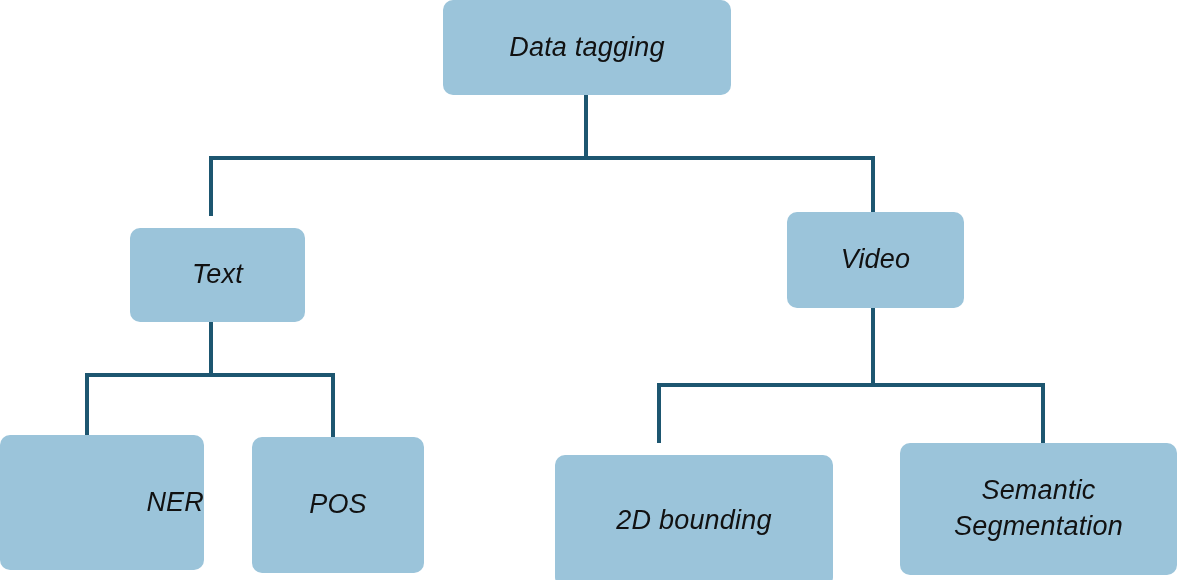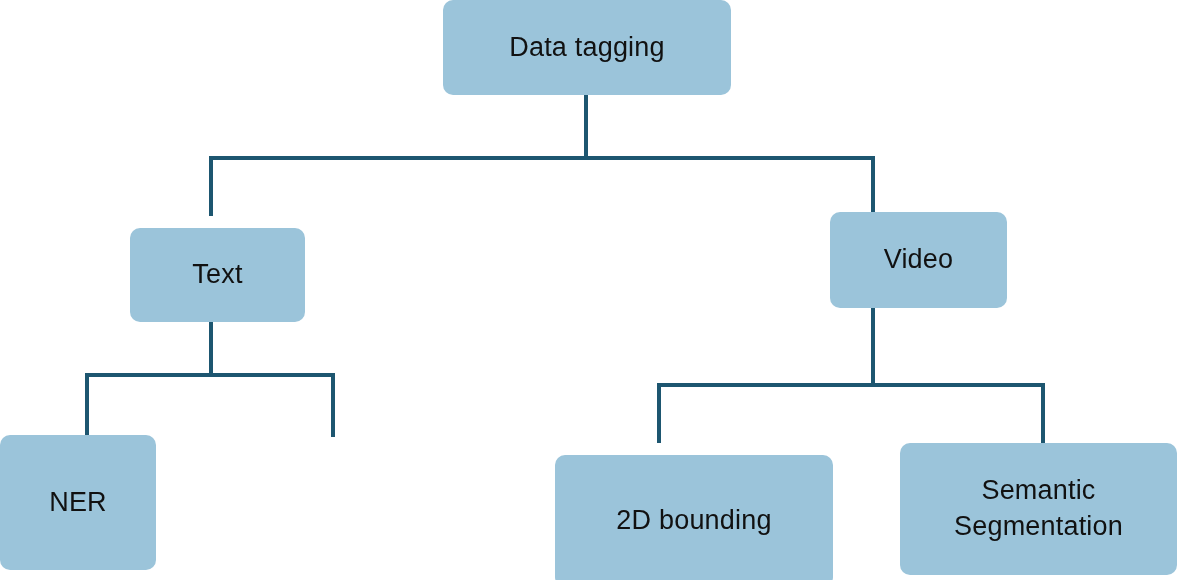--- a/index.html
+++ b/index.html
@@ -10,42 +10,43 @@
   }
   * { margin: 0; padding: 0; box-sizing: border-box; }
   html, body { background: var(--bg); }
   .stage {
     position: relative;
     width: 1180px;
     height: 580px;
     background: var(--bg);
     overflow: hidden;
     font-family: "Liberation Sans", "DejaVu Sans", sans-serif;
+    font-style: italic;
   }
   .node {
     position: absolute;
     background: var(--box-fill);
     border-radius: 10px;
     display: flex;
     align-items: center;
     justify-content: center;
     text-align: center;
     color: var(--text);
     font-size: 27px;
     font-weight: 400;
     line-height: 1.32;
     letter-spacing: 0.2px;
   }
   .edge { position: absolute; background: var(--line); }
 
   
   .n-root     { left: 443px; top: 0px;   width: 288px; height: 95px; }
   .n-text     { left: 130px; top: 216px; width: 175px; height: 94px; margin-top: 12px; }
-  .n-video    { left: 830px; top: 212px; width: 177px; height: 96px; }
-  .n-ner      { left: 0px;   top: 435px; width: 156px; height: 135px; }
+  .n-video    { left: 787px; top: 212px; width: 177px; height: 96px; }
+  .n-ner      { left: 0px;   top: 435px; width: 204px; height: 135px; justify-content: flex-end; }
   .n-pos      { left: 252px; top: 437px; width: 172px; height: 136px; }
   .n-bounding { left: 555px; top: 443px; width: 278px; height: 132px; margin-top: 12px; }
   .n-semantic { left: 900px; top: 443px; width: 277px; height: 132px; padding: 16px 30px; }
 
   
   .e-root-stub        { left: 584px; top: 95px;  width: 4px;   height: 63px; }
   .e-l1-horiz         { left: 209px; top: 156px; width: 666px; height: 4px;  }
   .e-l1-drop-text     { left: 209px; top: 156px; width: 4px;   height: 60px; }
   .e-l1-drop-video    { left: 871px; top: 156px; width: 4px;   height: 56px; }
 
@@ -90,20 +91,23 @@
   </div>
 
   <div class="node n-video">
     <span>Video</span>
   </div>
 
   <div class="node n-ner">
     <span>NER</span>
   </div>
 
+  <div class="node n-pos">
+    <span>POS</span>
+  </div>
 
   <div class="node n-bounding">
     <span>2D bounding</span>
   </div>
 
   <div class="node n-semantic">
     <span>Semantic Segmentation</span>
   </div>
 
 </div>

